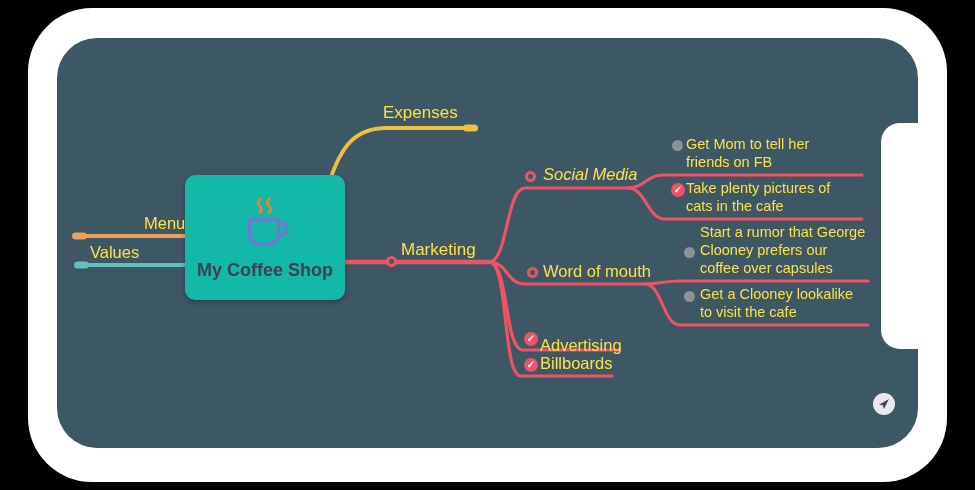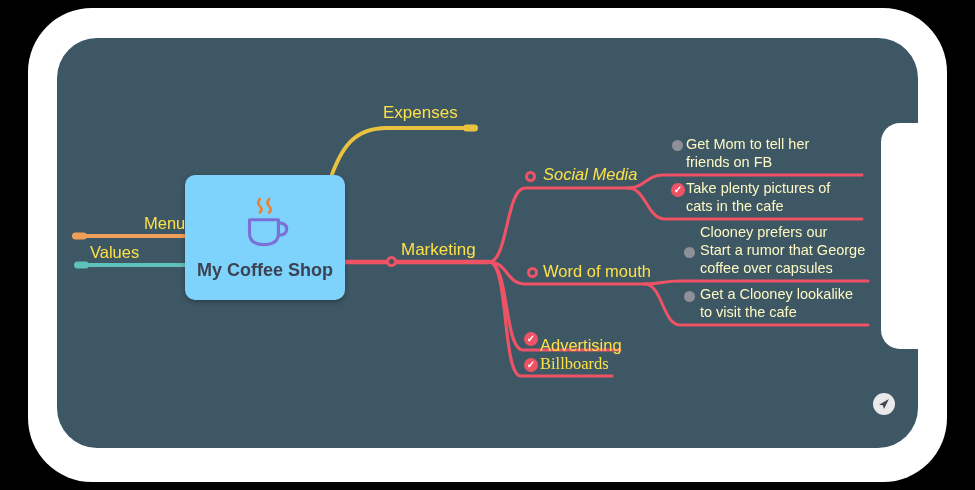--- a/index.html
+++ b/index.html
@@ -2,25 +2,25 @@
 <html><head>
 <meta charset="utf-8">
 <style>
   * { margin:0; padding:0; box-sizing:border-box; }
   html,body { width:975px; height:490px; }
   body { background:#000; font-family:"Liberation Sans", sans-serif; position:relative; overflow:hidden; }
   .frame { position:absolute; left:28px; top:8px; width:919px; height:474px; background:#ffffff; border-radius:64px; }
   .screen { position:absolute; left:29px; top:30px; width:861px; height:410px; background:#3e5765; border-radius:40px; overflow:hidden; }
   .links { position:absolute; left:0; top:0; }
   .notch { position:absolute; right:0; top:85px; width:37px; height:226px; background:#ffffff; border-radius:19px 0 0 19px; }
-  .root { position:absolute; left:128px; top:137px; width:160px; height:125px; background:#7dd3fc; border-radius:10px;
+  .root { position:absolute; left:128px; top:137px; width:160px; height:125px; background:#14b8a6; border-radius:10px;
           box-shadow:0 2px 5px rgba(0,0,0,.3); display:flex; flex-direction:column; align-items:center; justify-content:center; gap:3px; }
   .root-title { font-size:18px; font-weight:bold; color:#3b4252; }
   .lbl { position:absolute; color:#fde047; font-size:16.5px; white-space:nowrap; }
-  .task { position:absolute; color:#fef9c3; font-size:14.5px; line-height:18px; white-space:nowrap; }
+  .task { position:absolute; color:#fde047; font-size:14.5px; line-height:18px; white-space:nowrap; }
   .dot { position:absolute; width:11px; height:11px; border-radius:50%; }
   .dot.ring { border:3px solid #ee5365; background:#3e5765; }
   .dot.gray { background:#8d9096; }
   .chk { position:absolute; width:14px; height:14px; border-radius:50%; background:#ee5365; color:#ffffff;
          font-size:10px; line-height:14px; text-align:center; font-weight:bold; }
   .locate { position:absolute; left:816px; top:355px; width:22px; height:22px; border-radius:50%;
             background:#e9e9ec; border:none; display:flex; align-items:center; justify-content:center; cursor:pointer; }
 </style>
 </head>
 <body>
@@ -71,38 +71,38 @@
 
     <div class="lbl" style="left:486px; top:127px;font-style:italic;">Social Media</div>
     <span class="dot ring" style="left:468px; top:133px;"></span>
 
     <div class="lbl" style="left:486px; top:224px;">Word of mouth</div>
     <span class="dot ring" style="left:470px; top:229px;"></span>
 
     <div class="lbl" style="left:483px; top:290px;margin-top:8px;">Advertising</div>
     <span class="chk" style="left:467px; top:294px;">✓</span>
 
-    <div class="lbl" style="left:483px; top:316px;font-family:Liberation Serif, serif;">Billboards</div>
+    <div class="lbl" style="left:483px; top:316px;">Billboards</div>
     <span class="chk" style="left:467px; top:320px;">✓</span>
 
     <div class="task" style="left:629px; top:97px;">
       <div>Get Mom to tell her</div>
       <div>friends on FB</div>
     </div>
     <span class="dot gray" style="left:615px; top:102px;"></span>
 
     <div class="task" style="left:629px; top:141px;">
       <div>Take plenty pictures of</div>
       <div>cats in the cafe</div>
     </div>
     <span class="chk" style="left:614px; top:145px;">✓</span>
 
     <div class="task" style="left:643px; top:185px;">
+      <div>Start a rumor that George</div>
       <div>Clooney prefers our</div>
-      <div>Start a rumor that George</div>
       <div>coffee over capsules</div>
     </div>
     <span class="dot gray" style="left:627px; top:209px;"></span>
 
     <div class="task" style="left:643px; top:247px;">
       <div>Get a Clooney lookalike</div>
       <div>to visit the cafe</div>
     </div>
     <span class="dot gray" style="left:627px; top:253px;"></span>
 

